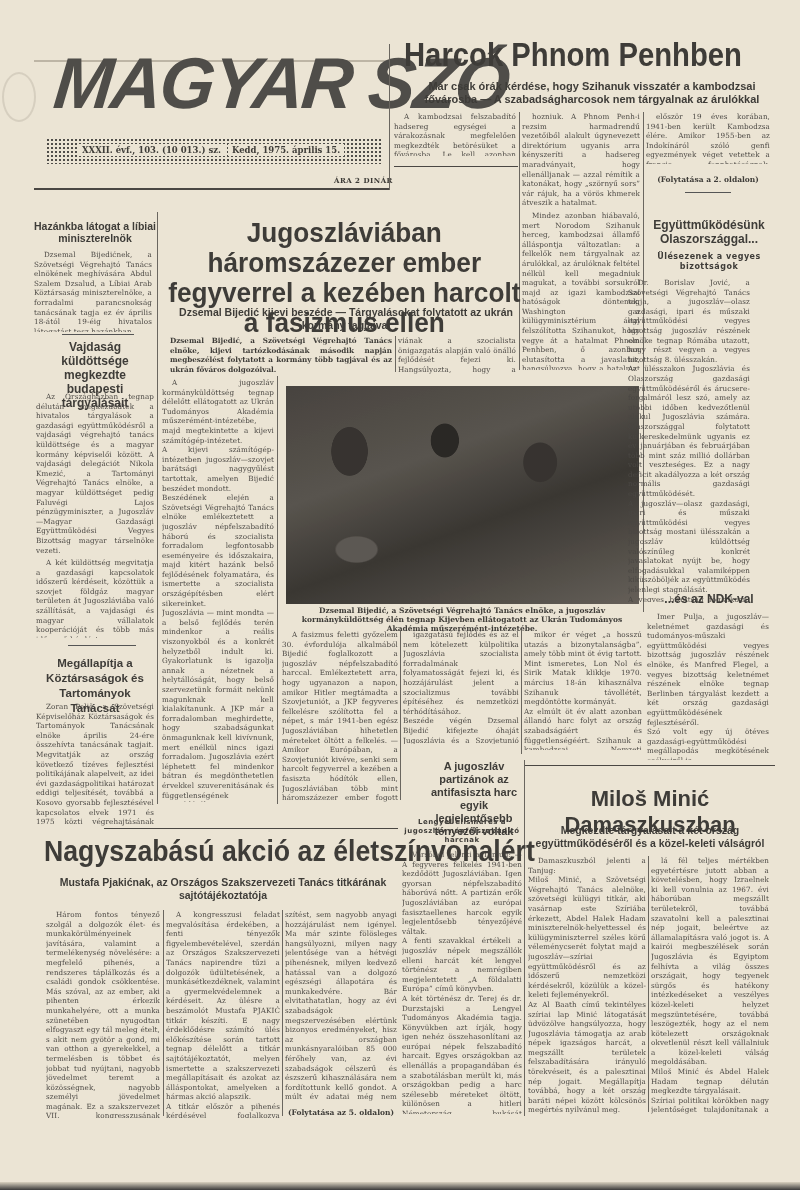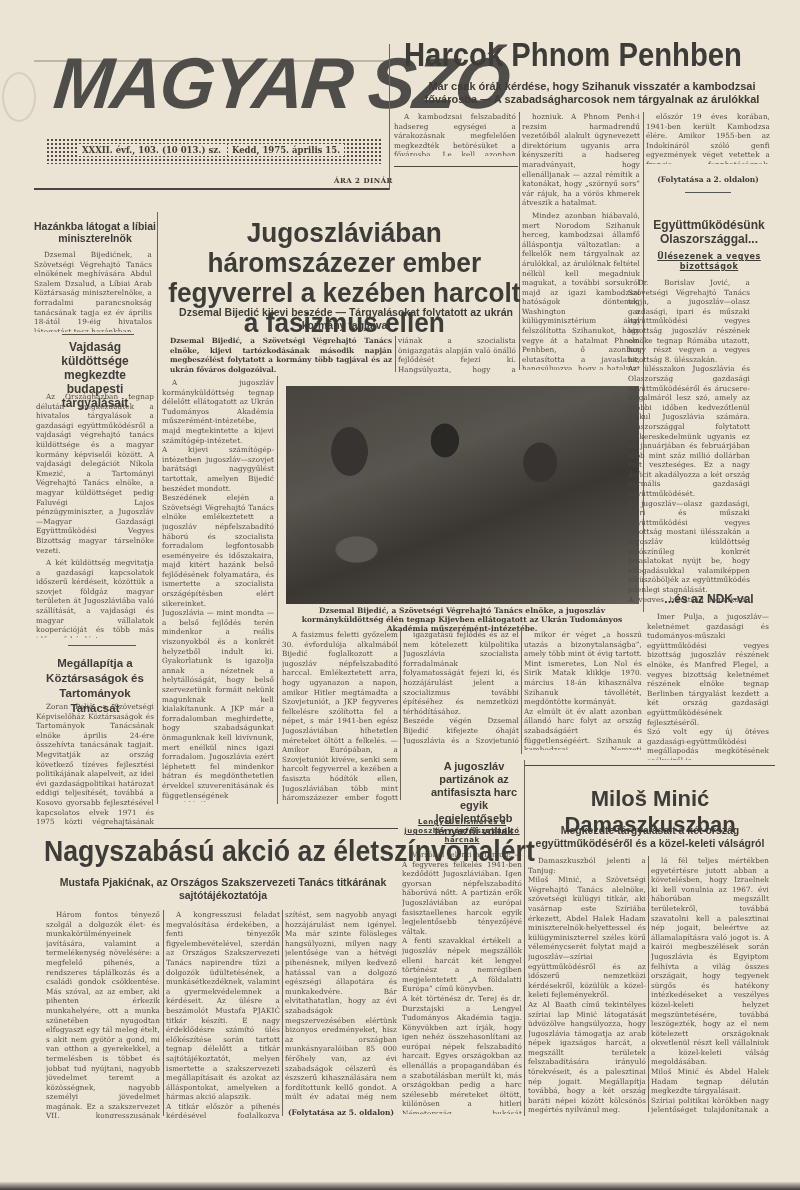--- a/index.html
+++ b/index.html
@@ -74,21 +74,20 @@
       color: #3e3c38;
       text-align: center;
     }
     .small-bold {
       font-family: "DejaVu Sans", sans-serif;
       font-weight: bold;
       font-size: 8px;
       color: #3e3c38;
       text-align: center;
       letter-spacing: 0.5px;
-      text-decoration: underline;
     }
     .cont {
       font-family: "DejaVu Serif", serif;
       font-weight: bold;
       font-size: 7.5px;
       color: #3e3c38;
       text-align: center;
     }
     .stamp {
       border: 2px solid rgba(120,110,100,0.18);

